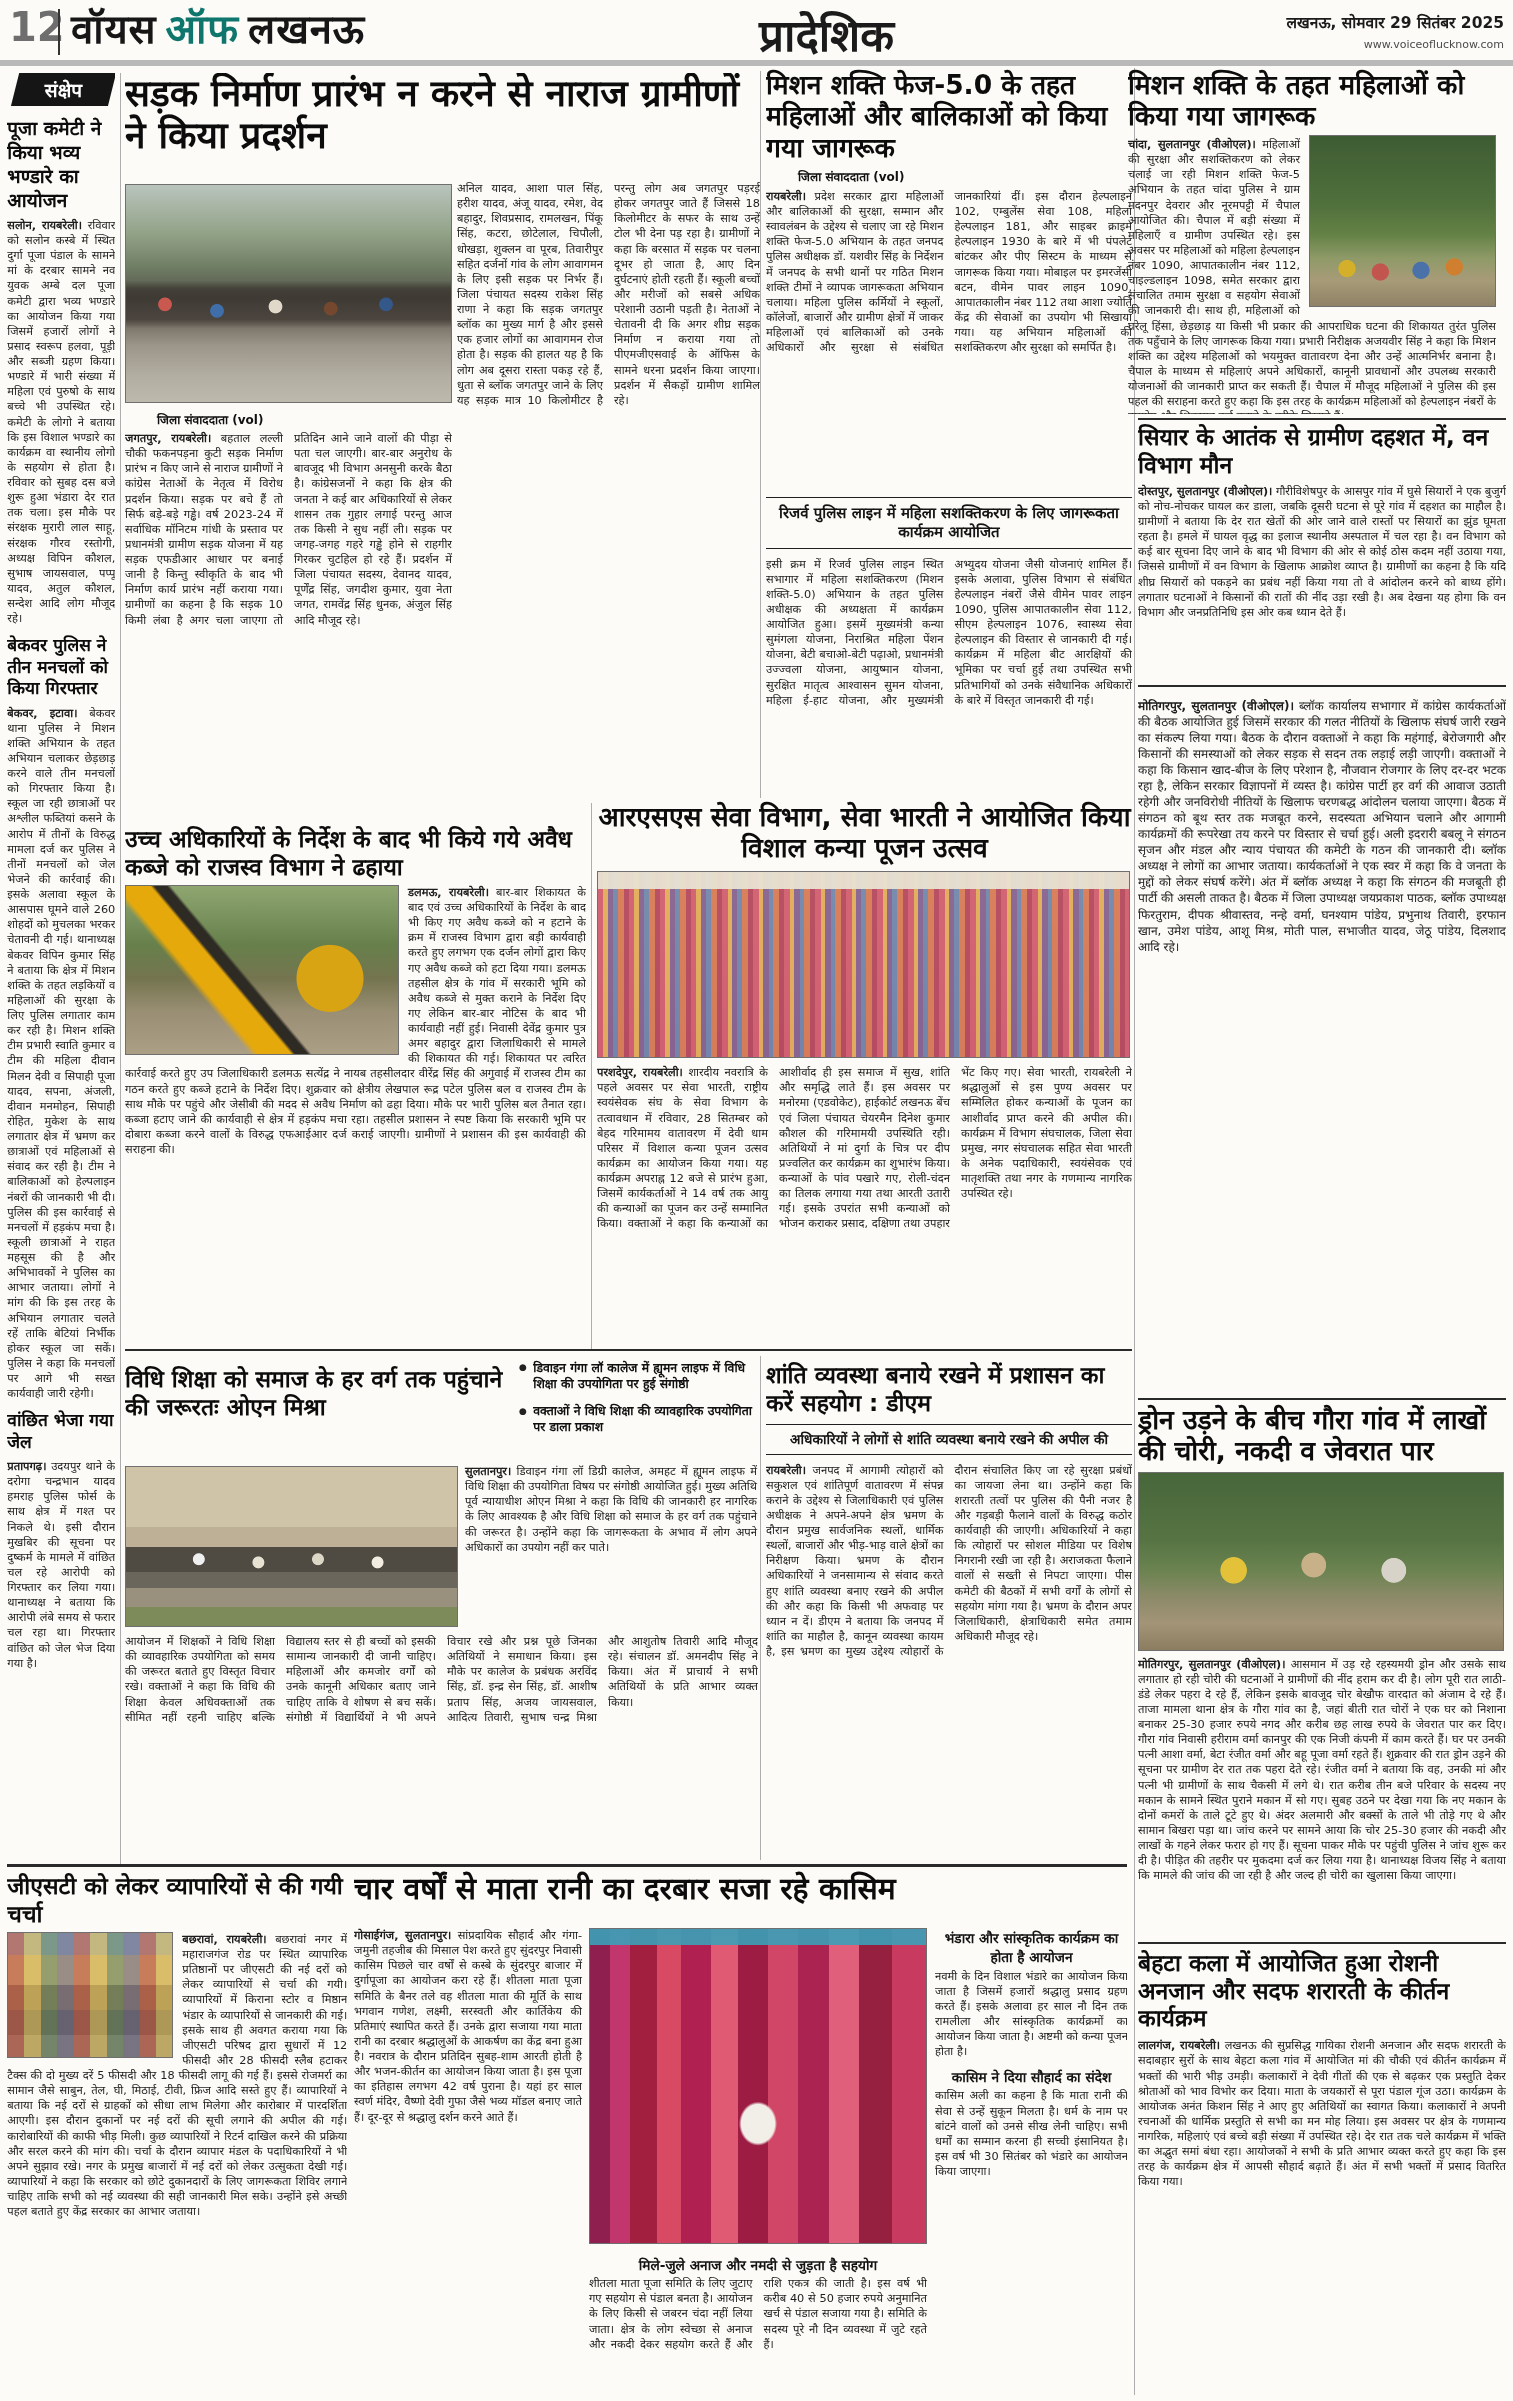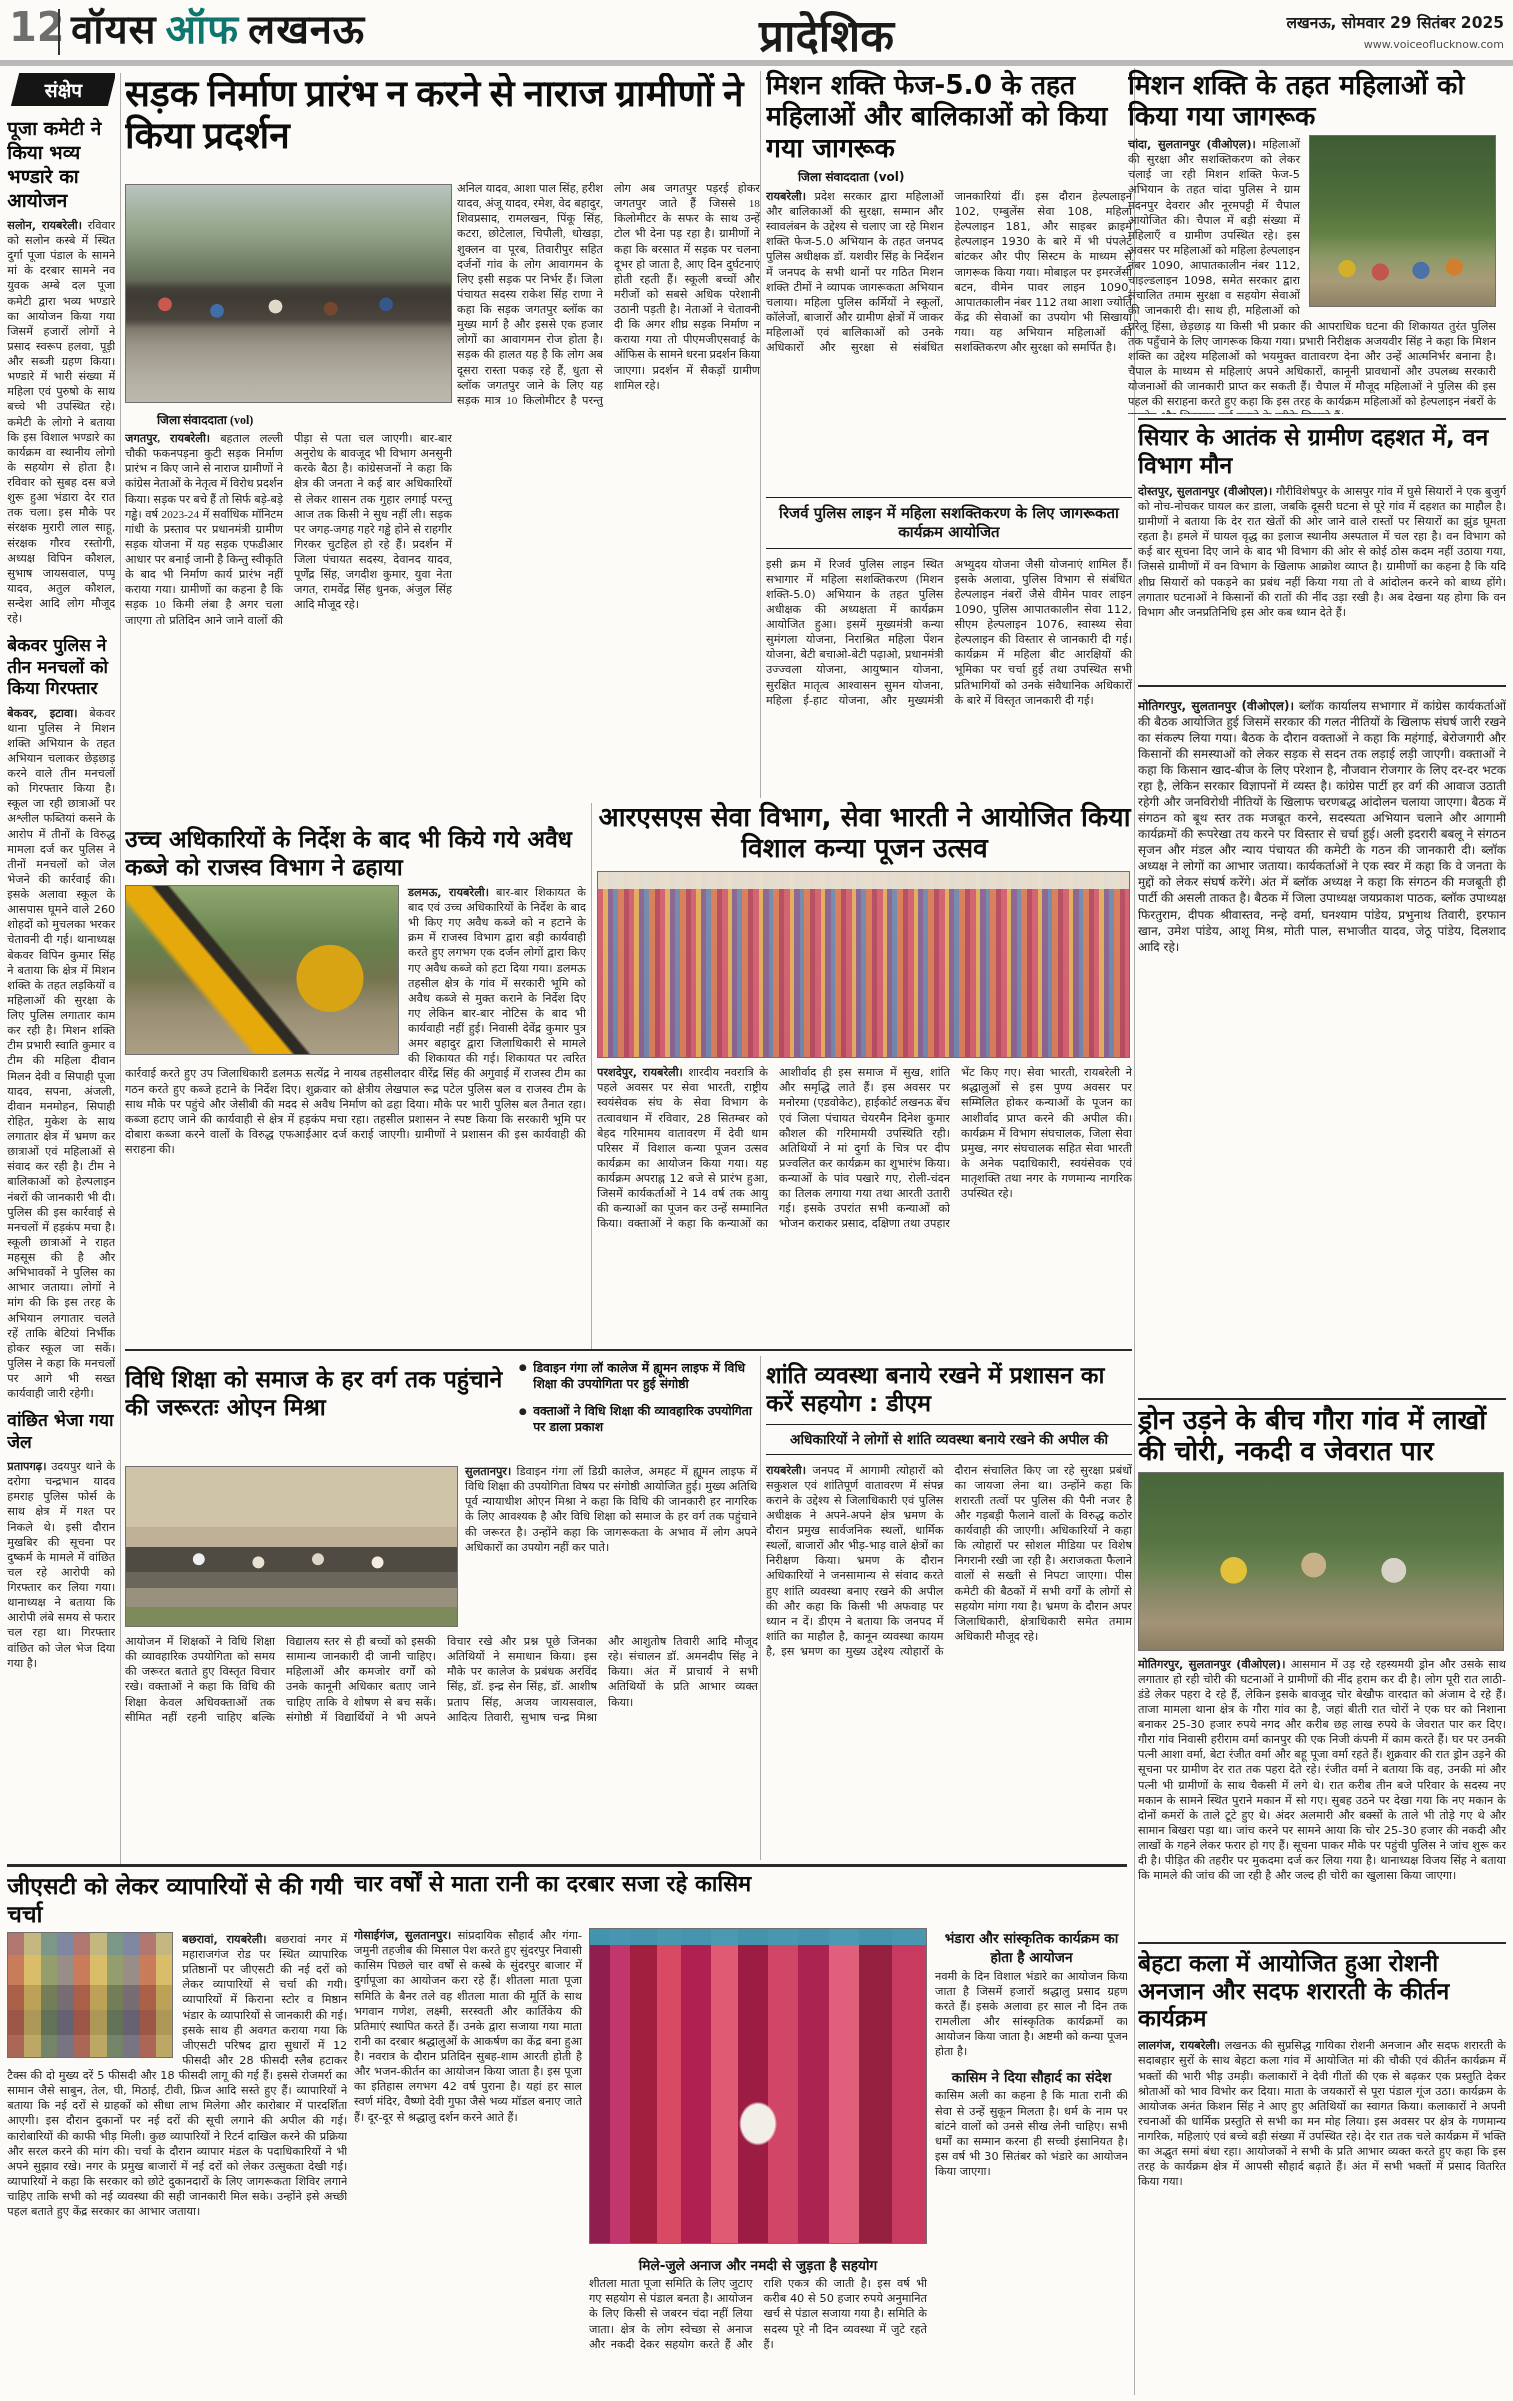--- a/index.html
+++ b/index.html
@@ -121,21 +121,21 @@
         <span>संक्षेप</span>
       </div>
     <div class="h-sm brief-head">पूजा कमेटी ने किया भव्य भण्डारे का आयोजन</div>
     <p class="bt" style="margin:0 0 9px 0;"><strong class="dl">सलोन, रायबरेली।</strong> <span>रविवार को सलोन कस्बे में स्थित दुर्गा पूजा पंडाल के सामने मां के दरबार सामने नव युवक अम्बे दल पूजा कमेटी द्वारा भव्य भण्डारे का आयोजन किया गया जिसमें हजारों लोगों ने प्रसाद स्वरूप हलवा, पूड़ी और सब्जी ग्रहण किया। भण्डारे में भारी संख्या में महिला एवं पुरुषो के साथ बच्चे भी उपस्थित रहे। कमेटी के लोगो ने बताया कि इस विशाल भण्डारे का कार्यक्रम वा स्थानीय लोगो के सहयोग से होता है। रविवार को सुबह दस बजे शुरू हुआ भंडारा देर रात तक चला। इस मौके पर संरक्षक मुरारी लाल साहू, संरक्षक गौरव रस्तोगी, अध्यक्ष विपिन कौशल, सुभाष जायसवाल, पप्पू यादव, अतुल कौशल, सन्देश आदि लोग मौजूद रहे।</span></p>
     <div class="h-xs brief-head">बेकवर पुलिस ने तीन मनचलों को किया गिरफ्तार</div>
     <p class="bt" style="margin:0 0 9px 0;"><strong class="dl">बेकवर, इटावा।</strong> <span>बेकवर थाना पुलिस ने मिशन शक्ति अभियान के तहत अभियान चलाकर छेड़छाड़ करने वाले तीन मनचलों को गिरफ्तार किया है। स्कूल जा रही छात्राओं पर अश्लील फब्तियां कसने के आरोप में तीनों के विरुद्ध मामला दर्ज कर पुलिस ने तीनों मनचलों को जेल भेजने की कार्रवाई की। इसके अलावा स्कूल के आसपास घूमने वाले 260 शोहदों को मुचलका भरकर चेतावनी दी गई। थानाध्यक्ष बेकवर विपिन कुमार सिंह ने बताया कि क्षेत्र में मिशन शक्ति के तहत लड़कियों व महिलाओं की सुरक्षा के लिए पुलिस लगातार काम कर रही है। मिशन शक्ति टीम प्रभारी स्वाति कुमार व टीम की महिला दीवान मिलन देवी व सिपाही पूजा यादव, सपना, अंजली, दीवान मनमोहन, सिपाही रोहित, मुकेश के साथ लगातार क्षेत्र में भ्रमण कर छात्राओं एवं महिलाओं से संवाद कर रही है। टीम ने बालिकाओं को हेल्पलाइन नंबरों की जानकारी भी दी। पुलिस की इस कार्रवाई से मनचलों में हड़कंप मचा है। स्कूली छात्राओं ने राहत महसूस की है और अभिभावकों ने पुलिस का आभार जताया। लोगों ने मांग की कि इस तरह के अभियान लगातार चलते रहें ताकि बेटियां निर्भीक होकर स्कूल जा सकें। पुलिस ने कहा कि मनचलों पर आगे भी सख्त कार्यवाही जारी रहेगी।</span></p>
     <div class="h-xs brief-head">वांछित भेजा गया जेल</div>
     <p class="bt" style="margin:0;"><strong class="dl">प्रतापगढ़।</strong> <span>उदयपुर थाने के दरोगा चन्द्रभान यादव हमराह पुलिस फोर्स के साथ क्षेत्र में गश्त पर निकले थे। इसी दौरान मुखबिर की सूचना पर दुष्कर्म के मामले में वांछित चल रहे आरोपी को गिरफ्तार कर लिया गया। थानाध्यक्ष ने बताया कि आरोपी लंबे समय से फरार चल रहा था। गिरफ्तार वांछित को जेल भेज दिया गया है।</span></p>
   </div>
 
-  <div class="abs clip" style="left:125px;top:73px;width:635px;height:748px;font-family:Liberation Serif, serif;">
+  <div class="abs clip" style="left:125px;top:73px;width:635px;height:748px;">
     <div class="h-xl" style="width:630px;">सड़क निर्माण प्रारंभ न करने से नाराज ग्रामीणों ने किया प्रदर्शन</div>
     <div class="abs ph ph-protest" style="left:0;top:111px;width:327px;height:219px;"></div>
     <div class="abs byline" style="left:0;top:338px;">जिला संवाददाता (vol)</div>
     <p class="bt c2 abs" style="left:0;top:358px;width:327px;height:387px;margin:0;"><strong class="dl">जगतपुर, रायबरेली।</strong> <span>बहताल लल्ली चौकी फकनपड़ना कुटी सड़क निर्माण प्रारंभ न किए जाने से नाराज ग्रामीणों ने कांग्रेस नेताओं के नेतृत्व में विरोध प्रदर्शन किया। सड़क पर बचे हैं तो सिर्फ बड़े-बड़े गड्ढे। वर्ष 2023-24 में सर्वाधिक मॉनिटम गांधी के प्रस्ताव पर प्रधानमंत्री ग्रामीण सड़क योजना में यह सड़क एफडीआर आधार पर बनाई जानी है किन्तु स्वीकृति के बाद भी निर्माण कार्य प्रारंभ नहीं कराया गया। ग्रामीणों का कहना है कि सड़क 10 किमी लंबा है अगर चला जाएगा तो प्रतिदिन आने जाने वालों की पीड़ा से पता चल जाएगी। बार-बार अनुरोध के बावजूद भी विभाग अनसुनी करके बैठा है। कांग्रेसजनों ने कहा कि क्षेत्र की जनता ने कई बार अधिकारियों से लेकर शासन तक गुहार लगाई परन्तु आज तक किसी ने सुध नहीं ली। सड़क पर जगह-जगह गहरे गड्ढे होने से राहगीर गिरकर चुटहिल हो रहे हैं। प्रदर्शन में जिला पंचायत सदस्य, देवानद यादव, पूर्णेंद्र सिंह, जगदीश कुमार, युवा नेता जगत, रामवेंद्र सिंह धुनक, अंजुल सिंह आदि मौजूद रहे।</span></p>
     <p class="bt c2 abs" style="left:332px;top:108px;width:303px;height:637px;margin:0;"><span>अनिल यादव, आशा पाल सिंह, हरीश यादव, अंजू यादव, रमेश, वेद बहादुर, शिवप्रसाद, रामलखन, पिंकू सिंह, कटरा, छोटेलाल, चिपौली, धोखड़ा, शुक्लन वा पूरब, तिवारीपुर सहित दर्जनों गांव के लोग आवागमन के लिए इसी सड़क पर निर्भर हैं। जिला पंचायत सदस्य राकेश सिंह राणा ने कहा कि सड़क जगतपुर ब्लॉक का मुख्य मार्ग है और इससे एक हजार लोगों का आवागमन रोज होता है। सड़क की हालत यह है कि लोग अब दूसरा रास्ता पकड़ रहे हैं, धुता से ब्लॉक जगतपुर जाने के लिए यह सड़क मात्र 10 किलोमीटर है परन्तु लोग अब जगतपुर पड़रई होकर जगतपुर जाते हैं जिससे 18 किलोमीटर के सफर के साथ उन्हें टोल भी देना पड़ रहा है। ग्रामीणों ने कहा कि बरसात में सड़क पर चलना दूभर हो जाता है, आए दिन दुर्घटनाएं होती रहती हैं। स्कूली बच्चों और मरीजों को सबसे अधिक परेशानी उठानी पड़ती है। नेताओं ने चेतावनी दी कि अगर शीघ्र सड़क निर्माण न कराया गया तो पीएमजीएसवाई के ऑफिस के सामने धरना प्रदर्शन किया जाएगा। प्रदर्शन में सैकड़ों ग्रामीण शामिल रहे।</span></p>
   </div>
 
   <div class="abs clip" style="left:125px;top:826px;width:461px;height:520px;">
     <div class="h-md">उच्च अधिकारियों के निर्देश के बाद भी किये गये अवैध कब्जे को राजस्व विभाग ने ढहाया</div>
     <div class="ph ph-jcb fl" style="width:274px;height:170px;"></div>
@@ -205,21 +205,21 @@
     <p class="bt c2" style="margin:0;height:365px;"><strong class="dl">रायबरेली।</strong> <span>जनपद में आगामी त्योहारों को सकुशल एवं शांतिपूर्ण वातावरण में संपन्न कराने के उद्देश्य से जिलाधिकारी एवं पुलिस अधीक्षक ने अपने-अपने क्षेत्र भ्रमण के दौरान प्रमुख सार्वजनिक स्थलों, धार्मिक स्थलों, बाजारों और भीड़-भाड़ वाले क्षेत्रों का निरीक्षण किया। भ्रमण के दौरान अधिकारियों ने जनसामान्य से संवाद करते हुए शांति व्यवस्था बनाए रखने की अपील की और कहा कि किसी भी अफवाह पर ध्यान न दें। डीएम ने बताया कि जनपद में शांति का माहौल है, कानून व्यवस्था कायम है, इस भ्रमण का मुख्य उद्देश्य त्योहारों के दौरान संचालित किए जा रहे सुरक्षा प्रबंधों का जायजा लेना था। उन्होंने कहा कि शरारती तत्वों पर पुलिस की पैनी नजर है और गड़बड़ी फैलाने वालों के विरुद्ध कठोर कार्यवाही की जाएगी। अधिकारियों ने कहा कि त्योहारों पर सोशल मीडिया पर विशेष निगरानी रखी जा रही है। अराजकता फैलाने वालों से सख्ती से निपटा जाएगा। पीस कमेटी की बैठकों में सभी वर्गों के लोगों से सहयोग मांगा गया है। भ्रमण के दौरान अपर जिलाधिकारी, क्षेत्राधिकारी समेत तमाम अधिकारी मौजूद रहे।</span></p>
   </div>
 
   <div class="abs clip" style="left:7.3px;top:1873px;width:340px;height:520px;">
     <div class="h-md">जीएसटी को लेकर व्यापारियों से की गयी चर्चा</div>
     <div class="ph ph-shops fl" style="width:166px;height:126px;"></div>
     <p class="bt" style="margin:3.7px 0 0 0;"><strong class="dl">बछरावां, रायबरेली।</strong> <span>बछरावां नगर में महाराजगंज रोड पर स्थित व्यापारिक प्रतिष्ठानों पर जीएसटी की नई दरों को लेकर व्यापारियों से चर्चा की गयी। व्यापारियों में किराना स्टोर व मिष्ठान भंडार के व्यापारियों से जानकारी की गई। इसके साथ ही अवगत कराया गया कि जीएसटी परिषद द्वारा सुधारों में 12 फीसदी और 28 फीसदी स्लैब हटाकर टैक्स की दो मुख्य दरें 5 फीसदी और 18 फीसदी लागू की गई हैं। इससे रोजमर्रा का सामान जैसे साबुन, तेल, घी, मिठाई, टीवी, फ्रिज आदि सस्ते हुए हैं। व्यापारियों ने बताया कि नई दरों से ग्राहकों को सीधा लाभ मिलेगा और कारोबार में पारदर्शिता आएगी। इस दौरान दुकानों पर नई दरों की सूची लगाने की अपील की गई। कारोबारियों की काफी भीड़ मिली। कुछ व्यापारियों ने रिटर्न दाखिल करने की प्रक्रिया और सरल करने की मांग की। चर्चा के दौरान व्यापार मंडल के पदाधिकारियों ने भी अपने सुझाव रखे। नगर के प्रमुख बाजारों में नई दरों को लेकर उत्सुकता देखी गई। व्यापारियों ने कहा कि सरकार को छोटे दुकानदारों के लिए जागरूकता शिविर लगाने चाहिए ताकि सभी को नई व्यवस्था की सही जानकारी मिल सके। उन्होंने इसे अच्छी पहल बताते हुए केंद्र सरकार का आभार जताया।</span></p>
   </div>
 
   <div class="abs clip" style="left:354px;top:1871px;width:773px;height:525px;">
-    <div class="h-lg" style="font-size:22px;">चार वर्षों से माता रानी का दरबार सजा रहे कासिम</div>
+    <div class="h-lg" style="font-size:30px;">चार वर्षों से माता रानी का दरबार सजा रहे कासिम</div>
     <p class="bt abs" style="left:0;top:57px;width:228px;height:465px;margin:0;"><strong class="dl">गोसाईगंज, सुलतानपुर।</strong> <span>सांप्रदायिक सौहार्द और गंगा-जमुनी तहजीब की मिसाल पेश करते हुए सुंदरपुर निवासी कासिम पिछले चार वर्षों से कस्बे के सुंदरपुर बाजार में दुर्गापूजा का आयोजन करा रहे हैं। शीतला माता पूजा समिति के बैनर तले वह शीतला माता की मूर्ति के साथ भगवान गणेश, लक्ष्मी, सरस्वती और कार्तिकेय की प्रतिमाएं स्थापित करते हैं। उनके द्वारा सजाया गया माता रानी का दरबार श्रद्धालुओं के आकर्षण का केंद्र बना हुआ है। नवरात्र के दौरान प्रतिदिन सुबह-शाम आरती होती है और भजन-कीर्तन का आयोजन किया जाता है। इस पूजा का इतिहास लगभग 42 वर्ष पुराना है। यहां हर साल स्वर्ण मंदिर, वैष्णो देवी गुफा जैसे भव्य मॉडल बनाए जाते हैं। दूर-दूर से श्रद्धालु दर्शन करने आते हैं।</span></p>
     <div class="abs ph ph-tent" style="left:235px;top:57px;width:338px;height:316px;"></div>
     <div class="abs" style="left:235px;top:378px;width:338px;">
       <span class="subhead-inline">मिले-जुले अनाज और नमदी से जुड़ता है सहयोग</span>
       <p class="bt c2" style="margin:0;height:114px;"><span>शीतला माता पूजा समिति के लिए जुटाए गए सहयोग से पंडाल बनता है। आयोजन के लिए किसी से जबरन चंदा नहीं लिया जाता। क्षेत्र के लोग स्वेच्छा से अनाज और नकदी देकर सहयोग करते हैं और राशि एकत्र की जाती है। इस वर्ष भी करीब 40 से 50 हजार रुपये अनुमानित खर्च से पंडाल सजाया गया है। समिति के सदस्य पूरे नौ दिन व्यवस्था में जुटे रहते हैं।</span></p>
     </div>
     <div class="abs" style="left:581px;top:57px;width:193px;height:465px;">
       <span class="subhead-inline" style="margin-top:0;">भंडारा और सांस्कृतिक कार्यक्रम का होता है आयोजन</span>
       <p class="bt" style="margin:0 0 7.3px 0;"><span>नवमी के दिन विशाल भंडारे का आयोजन किया जाता है जिसमें हजारों श्रद्धालु प्रसाद ग्रहण करते हैं। इसके अलावा हर साल नौ दिन तक रामलीला और सांस्कृतिक कार्यक्रमों का आयोजन किया जाता है। अष्टमी को कन्या पूजन होता है।</span></p>
       <span class="subhead-inline">कासिम ने दिया सौहार्द का संदेश</span>

